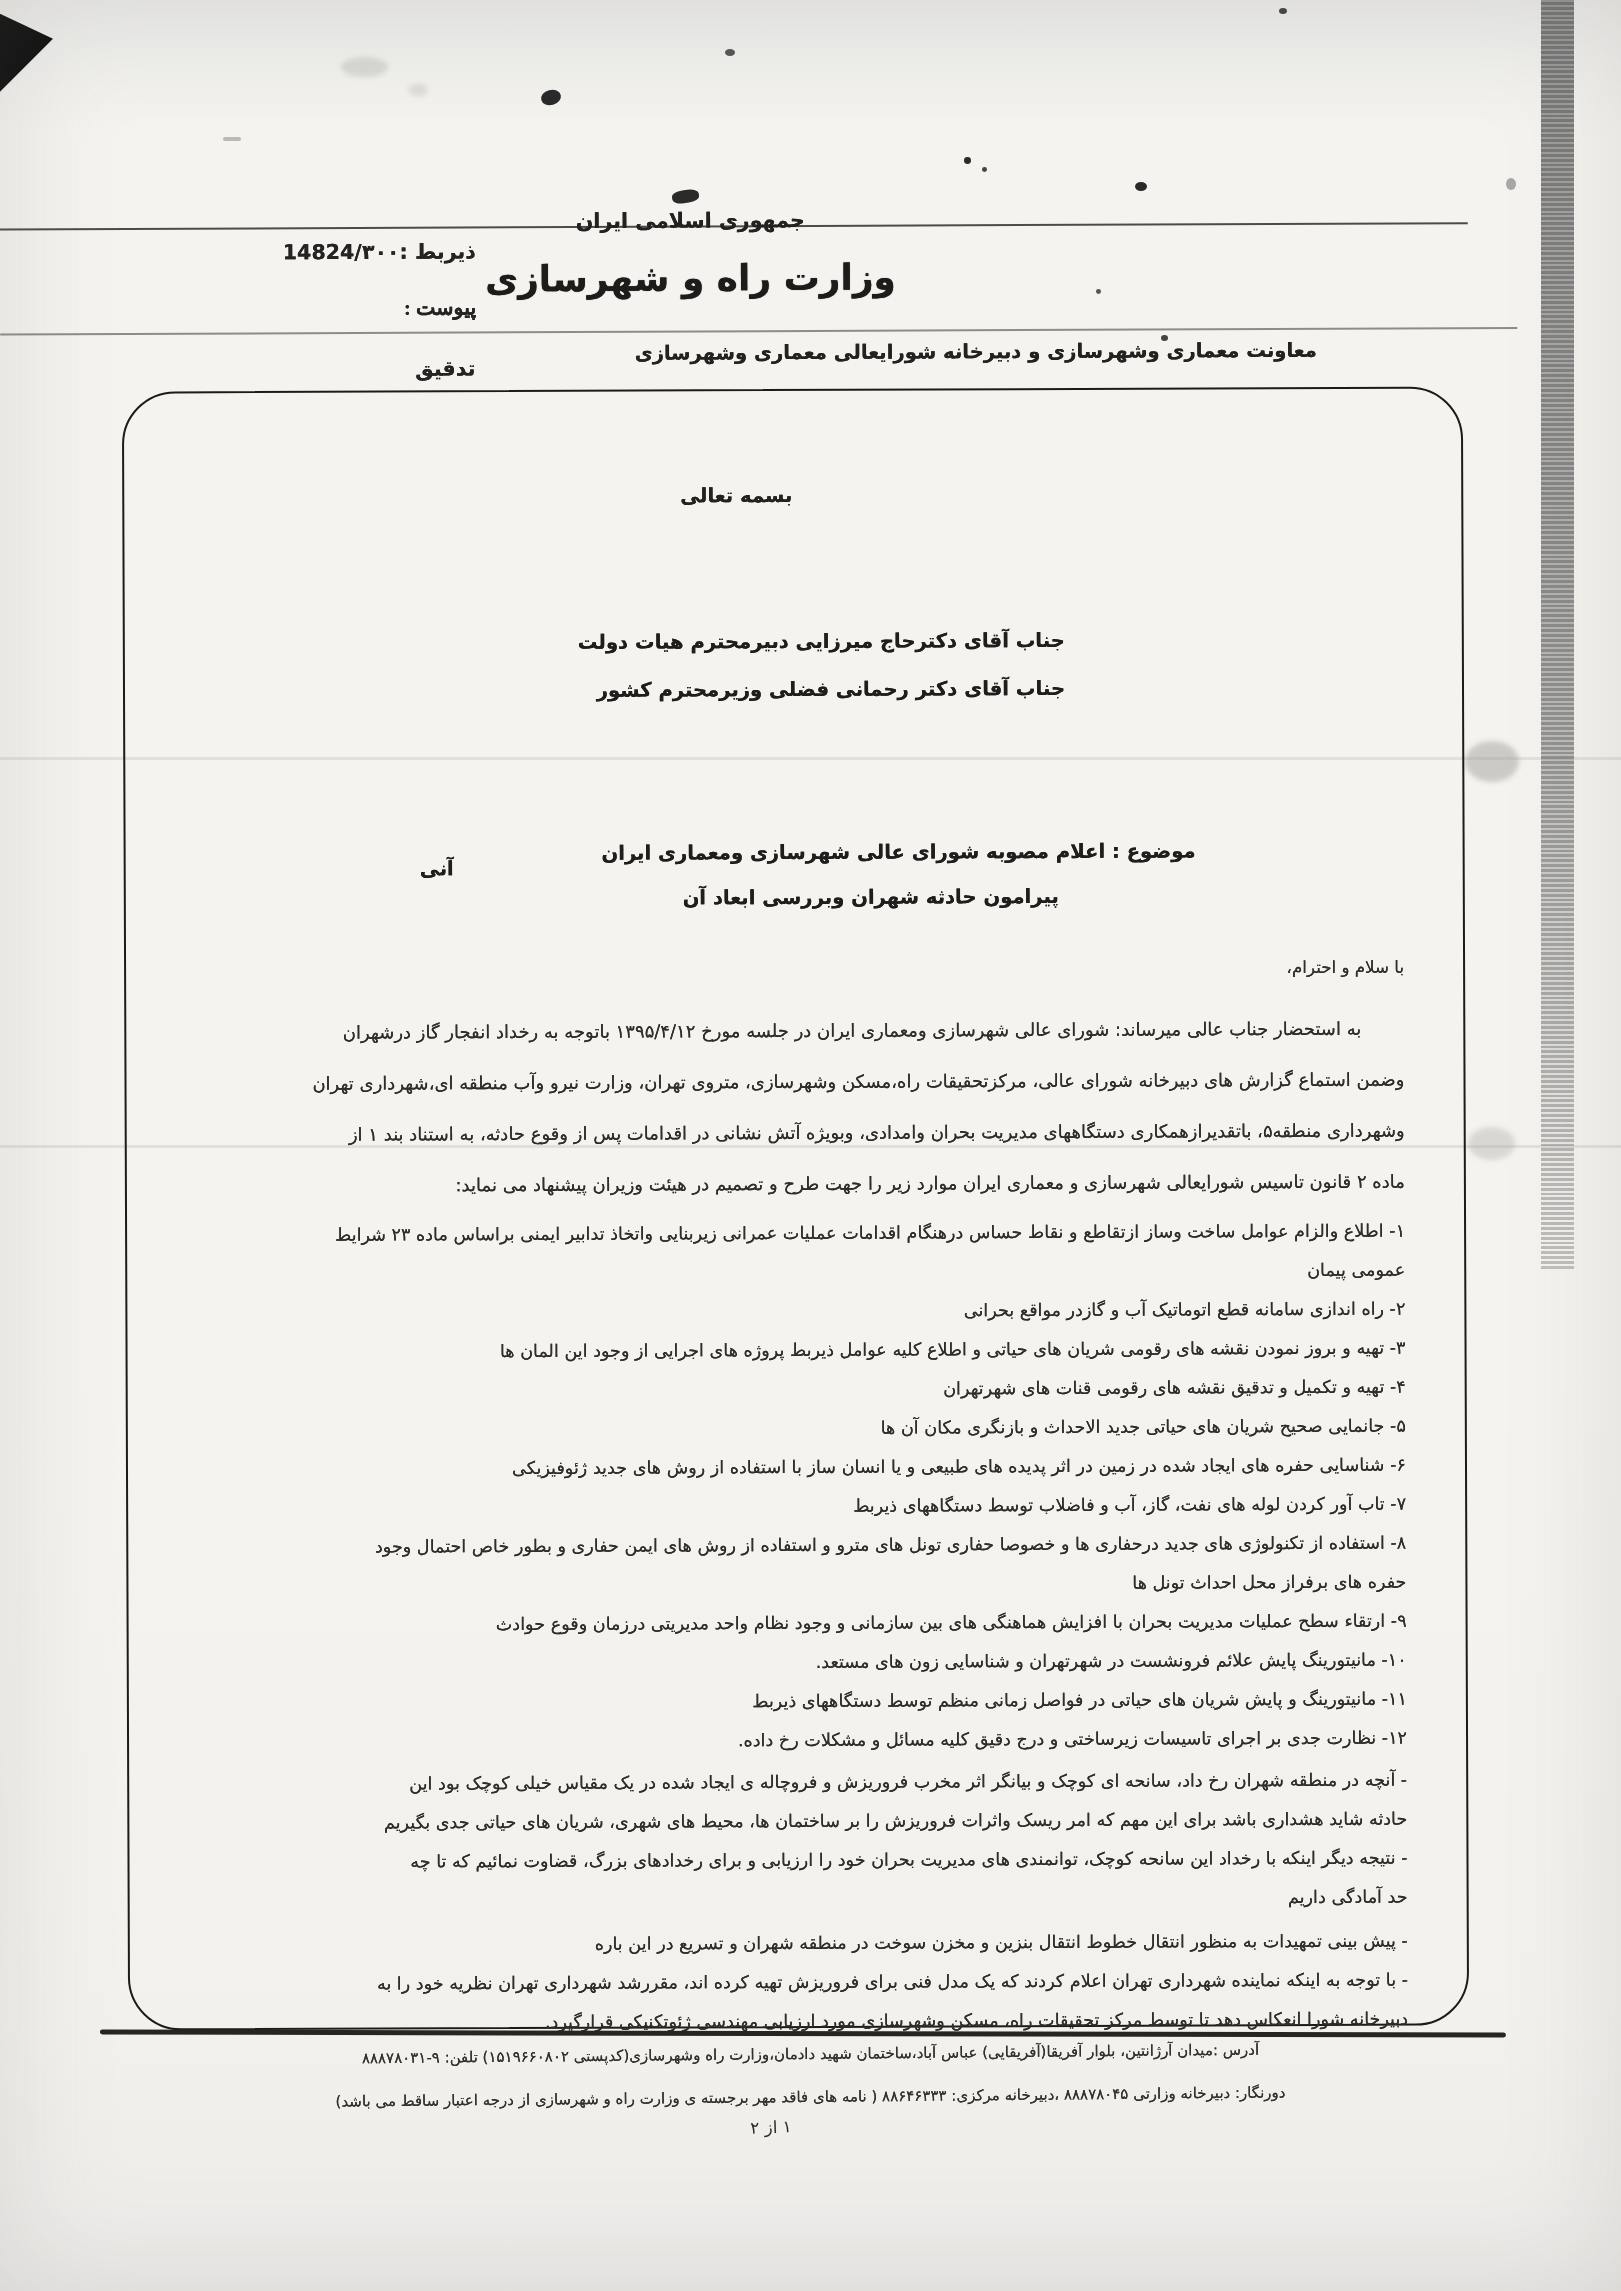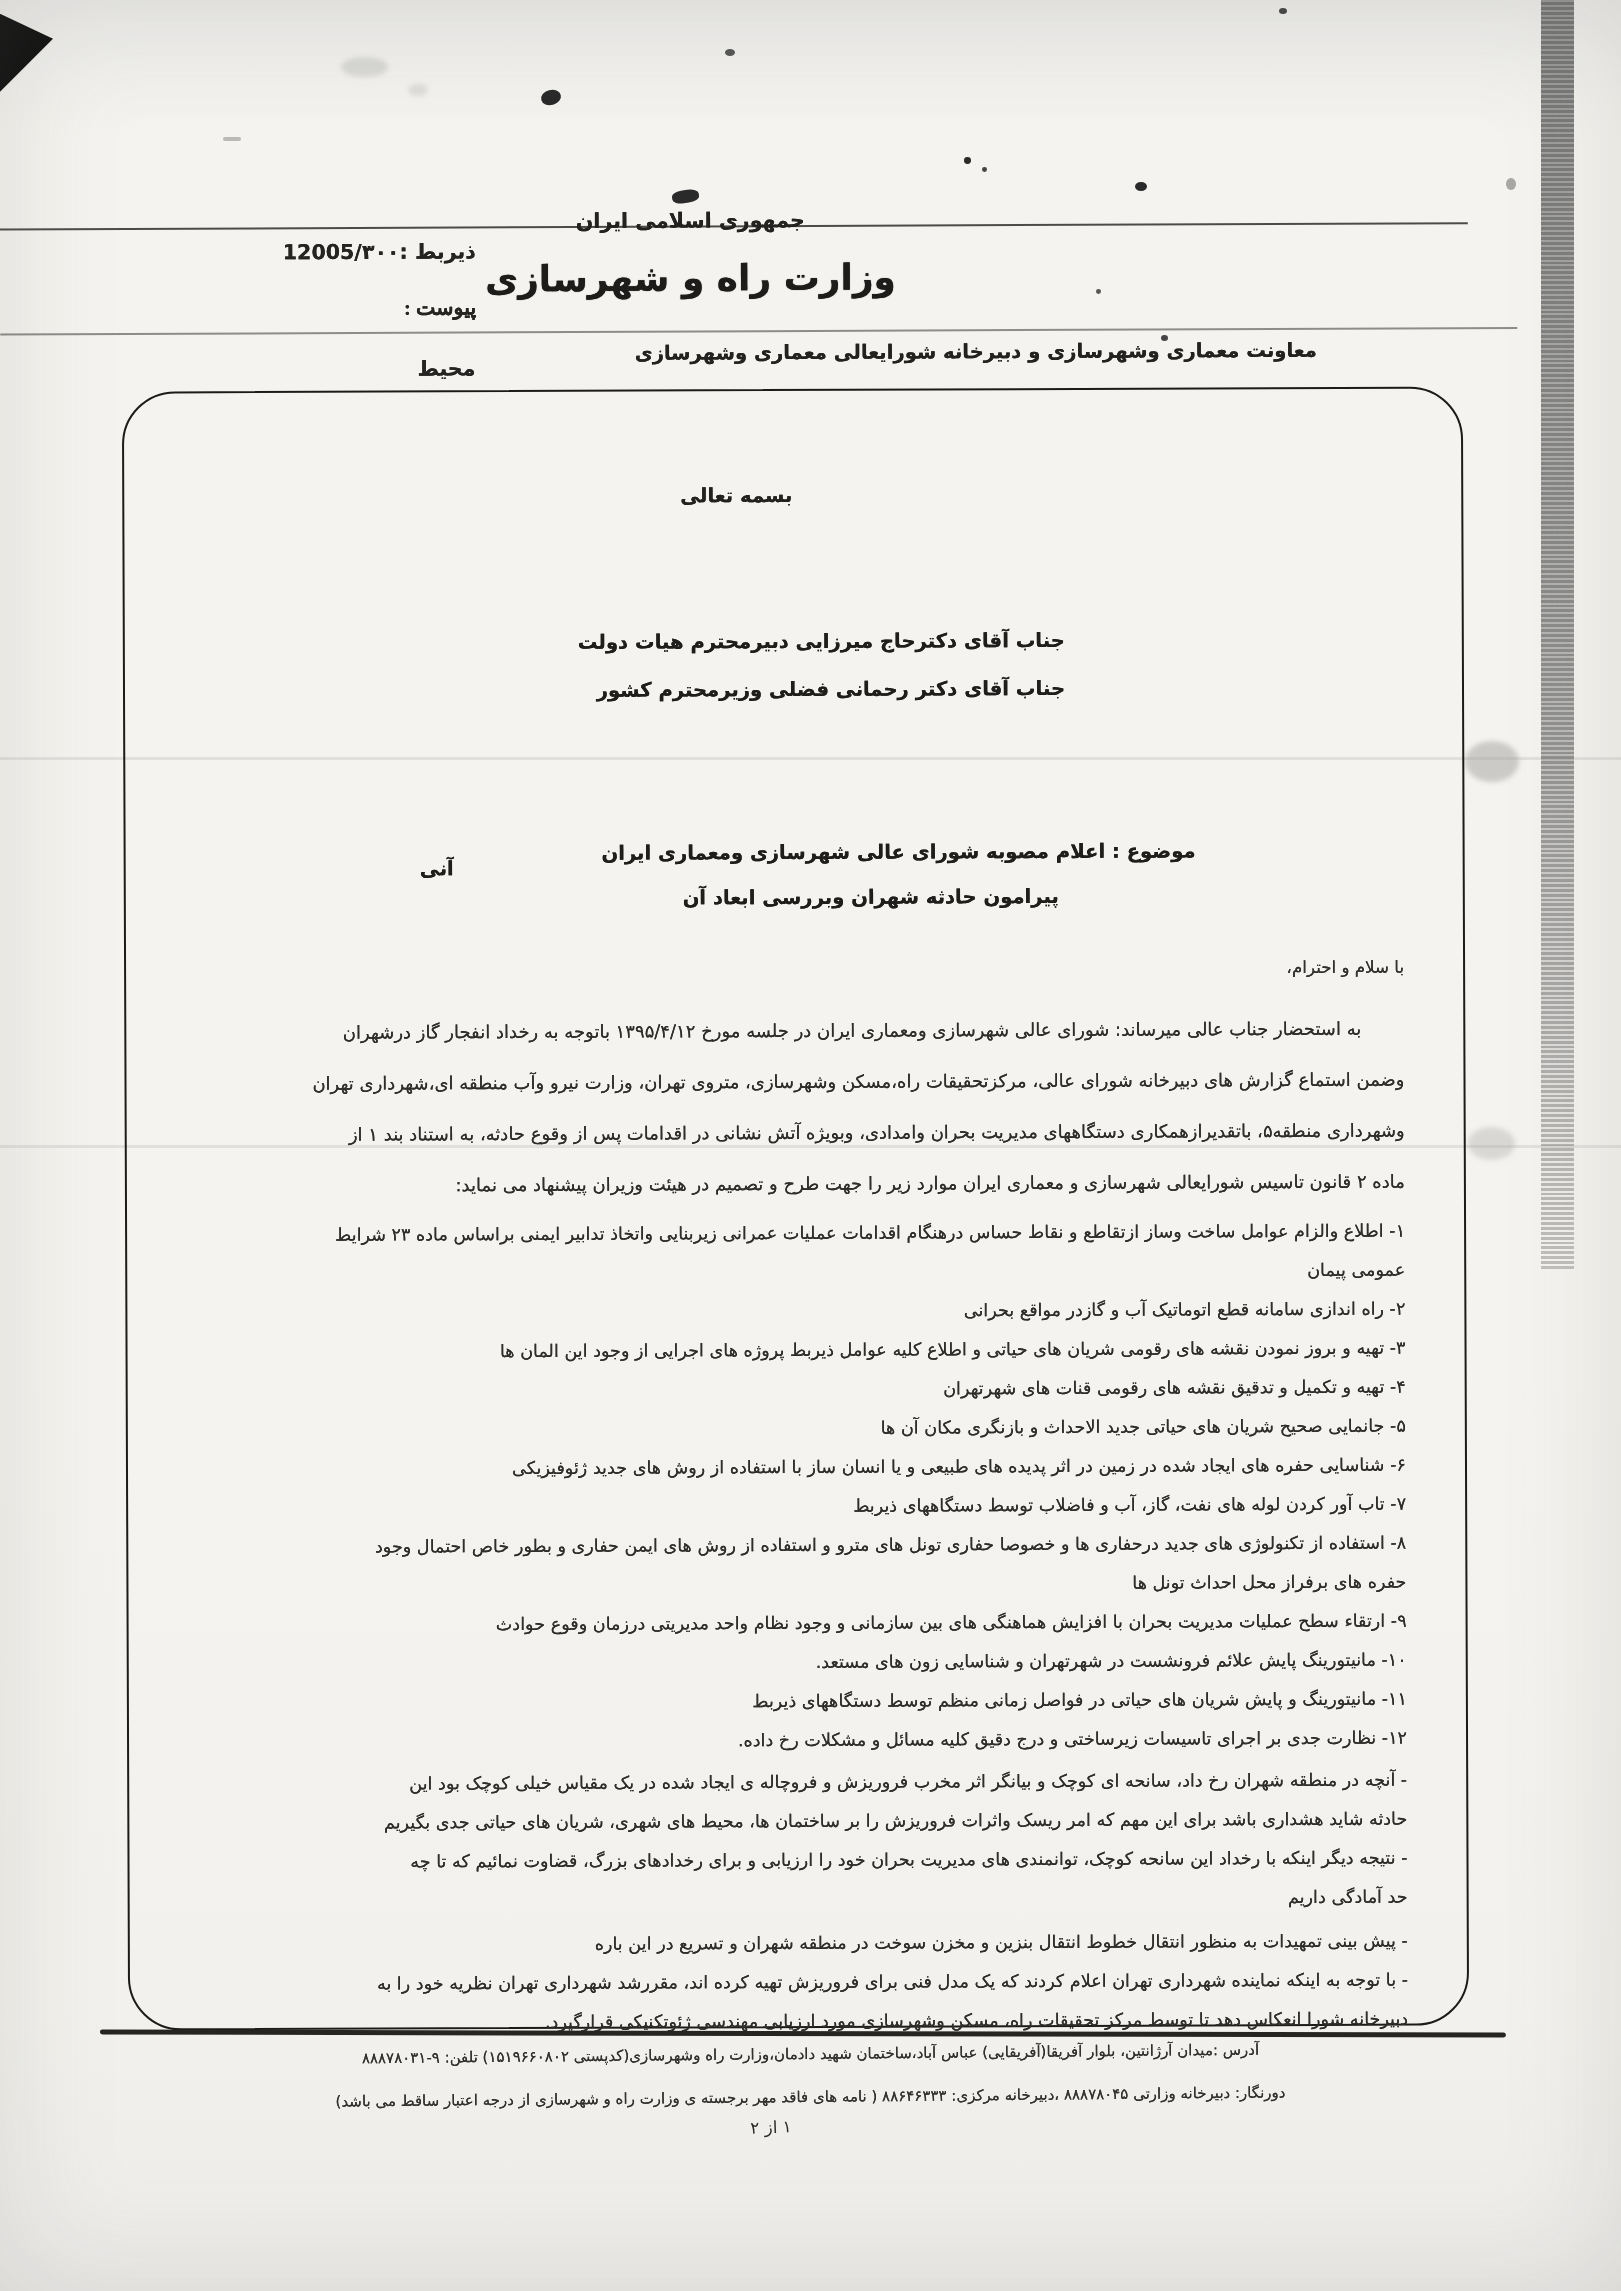--- a/index.html
+++ b/index.html
@@ -107,24 +107,24 @@
   <div class="speck sp10"></div>
   <div class="speck sp11"></div>
 
   <div class="top-zone">
     <div class="rule rule-1"></div>
     <div class="rule rule-2"></div>
     <div class="hdr-country">جمهوری اسلامی ایران</div>
     <div class="hdr-ministry">وزارت راه و شهرسازی</div>
     <div class="hdr-dept">معاونت معماری وشهرسازی و دبیرخانه شورایعالی معماری وشهرسازی</div>
     <div class="meta meta-number">
-      <span>ذیربط :</span><span>12005/۳۰۰</span>
+      <span>ذیربط :</span><span>14824/۳۰۰</span>
     </div>
     <div class="meta meta-attachment">پیوست :</div>
-    <div class="meta meta-class">محیط</div>
+    <div class="meta meta-class">تدقیق</div>
   </div>
 
   <div class="letter-box">
     <div class="lb bismillah">بسمه تعالی</div>
 
     <div class="lb recipients">
       <div>جناب آقای دکترحاج میرزایی  دبیرمحترم هیات دولت</div>
       <div>جناب آقای دکتر رحمانی فضلی  وزیرمحترم کشور</div>
     </div>
 

